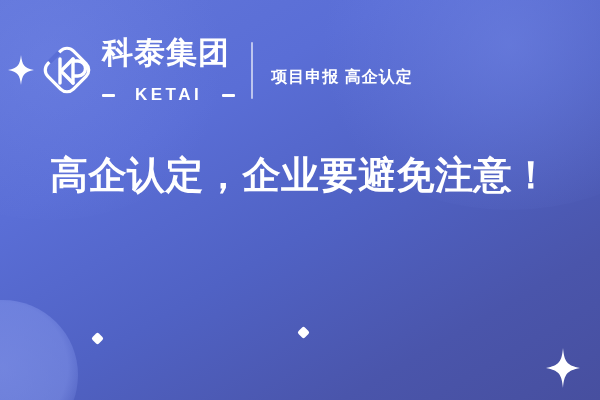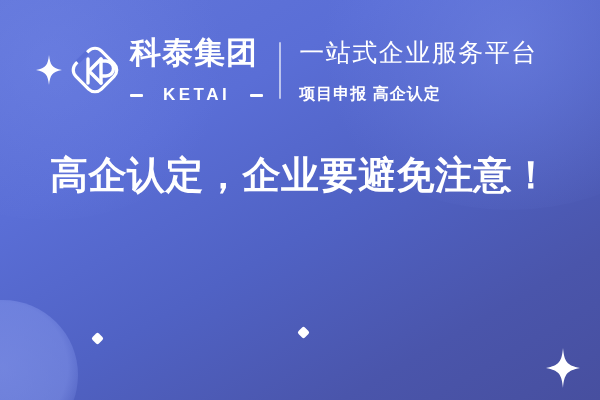--- a/index.html
+++ b/index.html
@@ -54,21 +54,21 @@
     left: 0;
     top: 32px;
     width: 600px;
     height: 76px;
     display: flex;
     align-items: center;
   }
   #brand-block {
     display: flex;
     align-items: center;
-    padding-left: 36px;
+    padding-left: 8px;
   }
   .sparkle-sm {
     flex: 0 0 auto;
     width: 26px;
     height: 30px;
     margin-right: 4px;
   }
   #logo-mark {
     flex: 0 0 auto;
     width: 58px;
@@ -215,21 +215,20 @@
           <span class="en-rule"></span>
           <span id="brand-en">KETAI</span>
           <span class="en-rule"></span>
         </div>
       </div>
     </div>
 
     <div id="header-divider"></div>
 
     <div id="tagline-block">
-      <div id="tagline-main">一站式企业服务平台</div>
       <div id="tagline-sub">项目申报 高企认定</div>
     </div>
 
   </div>
 
   <div id="headline">
     <div class="headline-line">高企认定，企业要避免注意！</div>
   </div>
 
   <span class="diamond" id="diamond-1"></span>

